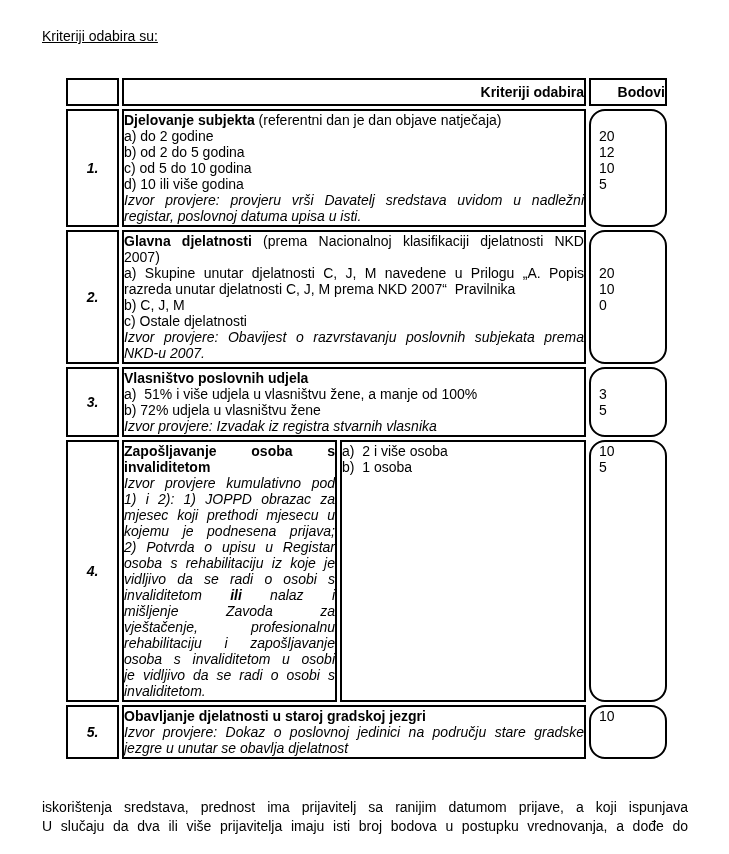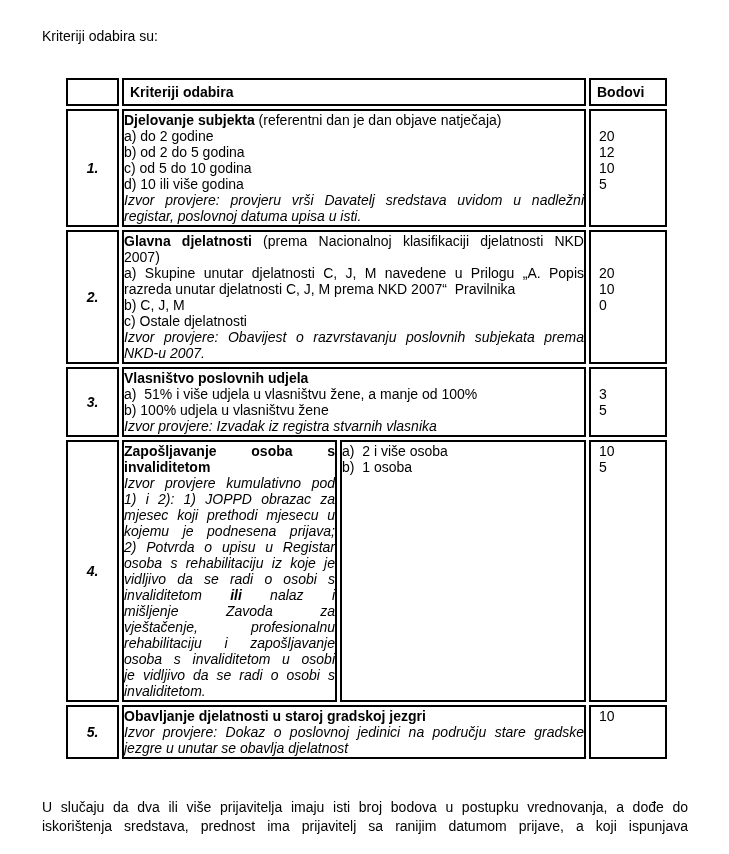--- a/index.html
+++ b/index.html
@@ -3,40 +3,40 @@
 <meta charset="utf-8">
 <style>
   html,body{margin:0;padding:0;background:#fff;}
   body{
     width:729px;height:854px;overflow:hidden;
     font-family:"Liberation Sans","DejaVu Sans",sans-serif;
     font-size:14px;color:#000;
     -webkit-font-smoothing:antialiased;
   }
   .page{padding:28px 41px 0 42px;}
-  .intro{line-height:17px;}
+  .intro{line-height:17px;text-decoration:underline;}
   table.crit{
     border-collapse:separate;border-spacing:3px;
     table-layout:fixed;width:607px;
     margin:30px 0 0 21px;
   }
   td{
     border:2px solid #000;
     box-sizing:border-box;
     vertical-align:top;
     padding:1px 0;
     line-height:16px;
     overflow:hidden;
   }
-  td.hdr{font-weight:bold;padding:4px 6px;}
+  td.hdr{font-weight:bold;padding:4px 0;text-align:right;}
   td.num{
     text-align:center;vertical-align:middle;
     font-weight:bold;font-style:italic;
   }
-  td.pts{padding-left:8px;}
+  td.pts{padding-left:8px;border-radius:16px;}
   td.pts.pt1{padding-top:17px;}
   td.pts.pt2{padding-top:33px;}
   .ln{min-height:16px;}
   .jl{text-align:justify;text-align-last:justify;}
   .it{font-style:italic;}
   .b{font-weight:bold;}
   .footer{
     margin:36px 0 0 0;width:646px;line-height:19px;
   }
   .footer .jl{text-align:justify;text-align-last:justify;}
@@ -99,21 +99,21 @@
         <div class="ln">10</div>
         <div class="ln">0</div>
       </td>
     </tr>
 
     <tr>
       <td class="num">3.</td>
       <td colspan="2">
         <div class="ln b">Vlasništvo poslovnih udjela</div>
         <div class="ln">a)&nbsp; 51% i više udjela u vlasništvu žene, a manje od 100%</div>
-        <div class="ln">b) 100% udjela u vlasništvu žene</div>
+        <div class="ln">b) 72% udjela u vlasništvu žene</div>
         <div class="ln it">Izvor provjere: Izvadak iz registra stvarnih vlasnika</div>
       </td>
       <td class="pts pt1">
         <div class="ln">3</div>
         <div class="ln">5</div>
       </td>
     </tr>
 
     <tr>
       <td class="num">4.</td>
@@ -153,17 +153,17 @@
         <div class="ln it">jezgre u unutar se obavlja djelatnost</div>
       </td>
       <td class="pts">
         <div class="ln">10</div>
       </td>
     </tr>
   </tbody>
     </table>
 
   <div class="footer">
+    <div class="ln jl">iskorištenja sredstava, prednost ima prijavitelj sa ranijim datumom prijave, a koji ispunjava</div>
     <div class="ln jl">U slučaju da dva ili više prijavitelja imaju isti broj bodova u postupku vrednovanja, a dođe do</div>
-    <div class="ln jl">iskorištenja sredstava, prednost ima prijavitelj sa ranijim datumom prijave, a koji ispunjava</div>
   </div>
 
 </div>
 
 </body></html>

